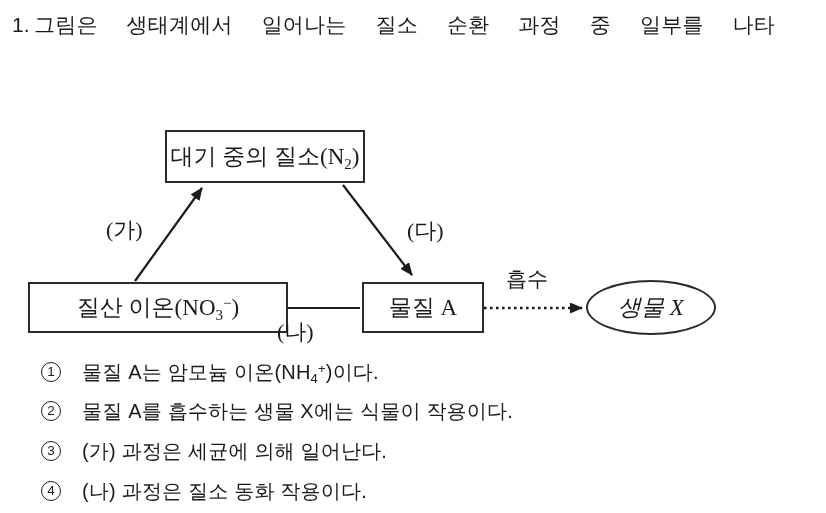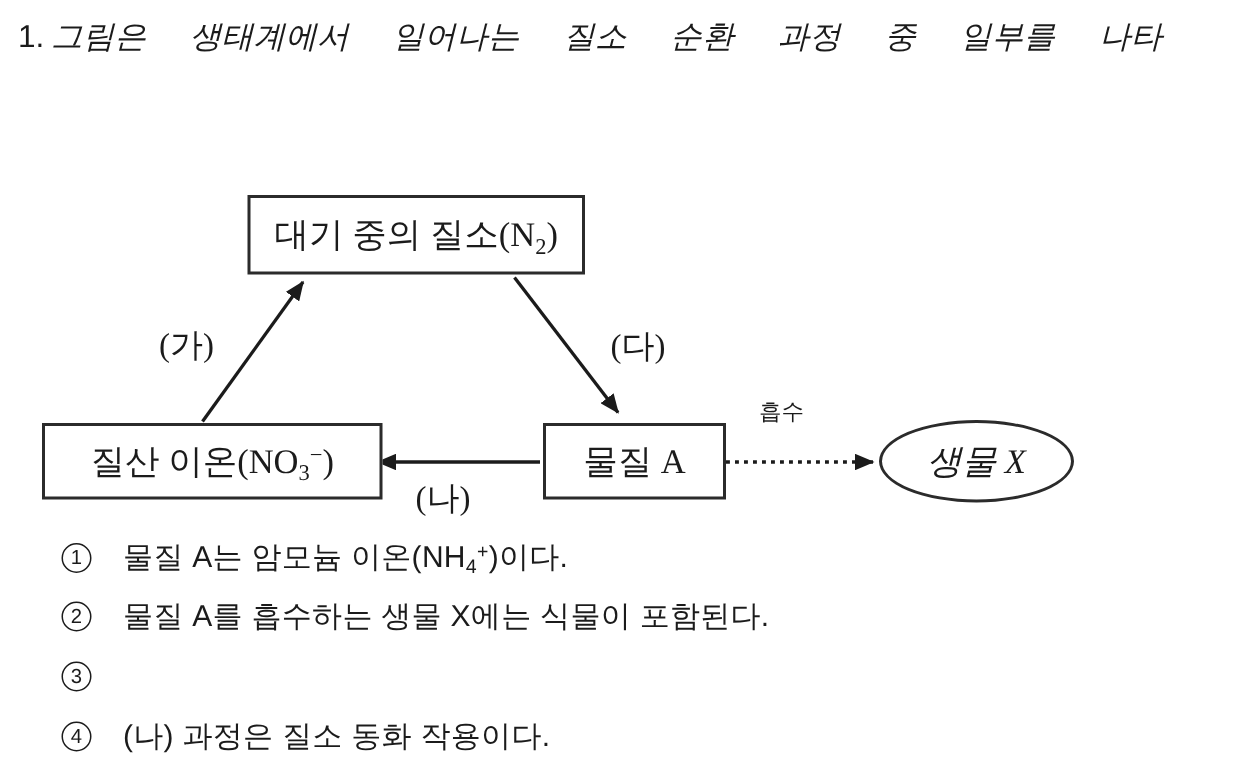--- a/index.html
+++ b/index.html
@@ -18,21 +18,20 @@
   }
   
   .q-num{
     position:absolute;left:12px;top:10px;
     font-size:21px;line-height:29.5px;
   }
   .q-text{
     position:absolute;left:34px;top:10px;width:741px;
     font-size:21px;line-height:29.5px;
     letter-spacing:.2px;
-    font-style:italic;
   }
   .q-line{white-space:nowrap;}
   .q-line.just{
     white-space:normal;
     text-align:justify;
     text-align-last:justify;
   }
   
   .diagram{position:absolute;left:0;top:0;width:826px;height:360px;}
   .node{
@@ -90,56 +89,57 @@
         <marker id="ah" markerUnits="userSpaceOnUse" markerWidth="14" markerHeight="11" refX="12" refY="5.5" orient="auto">
           <path d="M0,0 L13,5.5 L0,11 Z" fill="#1b1b1b"></path>
         </marker>
       </defs>
       <line x1="135" y1="161" x2="202" y2="68" stroke="#1b1b1b" stroke-width="2.2" marker-end="url(#ah)"></line>
       <line x1="343" y1="65" x2="412" y2="155" stroke="#1b1b1b" stroke-width="2.2" marker-end="url(#ah)"></line>
       <line x1="360" y1="188" x2="252" y2="188" stroke="#1b1b1b" stroke-width="2.2" marker-end="url(#ah)"></line>
       <line x1="478" y1="188" x2="582" y2="188" stroke="#1b1b1b" stroke-width="2.4" stroke-dasharray="2.6 3.4" marker-end="url(#ah)"></line>
     </svg>
 
-    <div class="node" style="left:165px;top:130px;width:225px;height:53px;">
+    <div class="node" style="left:165px;top:130px;width:200px;height:53px;">
       <span><span>대기 중의 질소(N</span><sub>2</sub><span>)</span></span>
     </div>
 
-    <div class="node" style="left:28px;top:282px;width:227px;height:51px;">
+    <div class="node" style="left:28px;top:282px;width:260px;height:51px;">
       <span><span>질산 이온(NO</span><sub>3</sub><sup>−</sup><span>)</span></span>
     </div>
 
     <div class="node" style="left:362px;top:282px;width:122px;height:51px;">
       <span>물질 A</span>
     </div>
 
     <div class="node ellipse" style="left:586px;top:280px;width:130px;height:55px;font-style:italic;">
       <span>생물 X</span>
     </div>
 
     <div class="dlabel" style="left:106px;top:215px;">(가)</div>
     <div class="dlabel" style="left:407px;top:216px;">(다)</div>
     <div class="dlabel" style="left:277px;top:317px;">(나)</div>
-    <div class="dlabel" style="left:506px;top:265px;font-size:15px;">흡수</div>
+    <div class="dlabel" style="left:506px;top:265px;font-size:21px;">흡수</div>
   </div>
 
   <div class="options">
 
     <div class="opt" style="top:0px;">
       <span class="opt-circle">1</span>
       <span class="opt-text"><span>물질 A는 암모늄 이온(NH</span><sub>4</sub><sup>+</sup><span>)이다.</span></span>
     </div>
 
     <div class="opt" style="top:39px;">
       <span class="opt-circle">2</span>
-      <span class="opt-text"><span>물질 A를 흡수하는 생물 X에는 식물이 포함된다.</span><sub></sub><sup></sup><span></span></span>
+      <span class="opt-text"><span>물질 A를 흡수하는 생물 X에는 식물이 작용이다.</span><sub></sub><sup></sup><span></span></span>
     </div>
 
     <div class="opt" style="top:79px;">
       <span class="opt-circle">3</span>
+      <span class="opt-text"><span>(가) 과정은 세균에 의해 일어난다.</span><sub></sub><sup></sup><span></span></span>
     </div>
 
     <div class="opt" style="top:119px;">
       <span class="opt-circle">4</span>
       <span class="opt-text"><span>(나) 과정은 질소 동화 작용이다.</span><sub></sub><sup></sup><span></span></span>
     </div>
 
   </div>
 </div>
 

